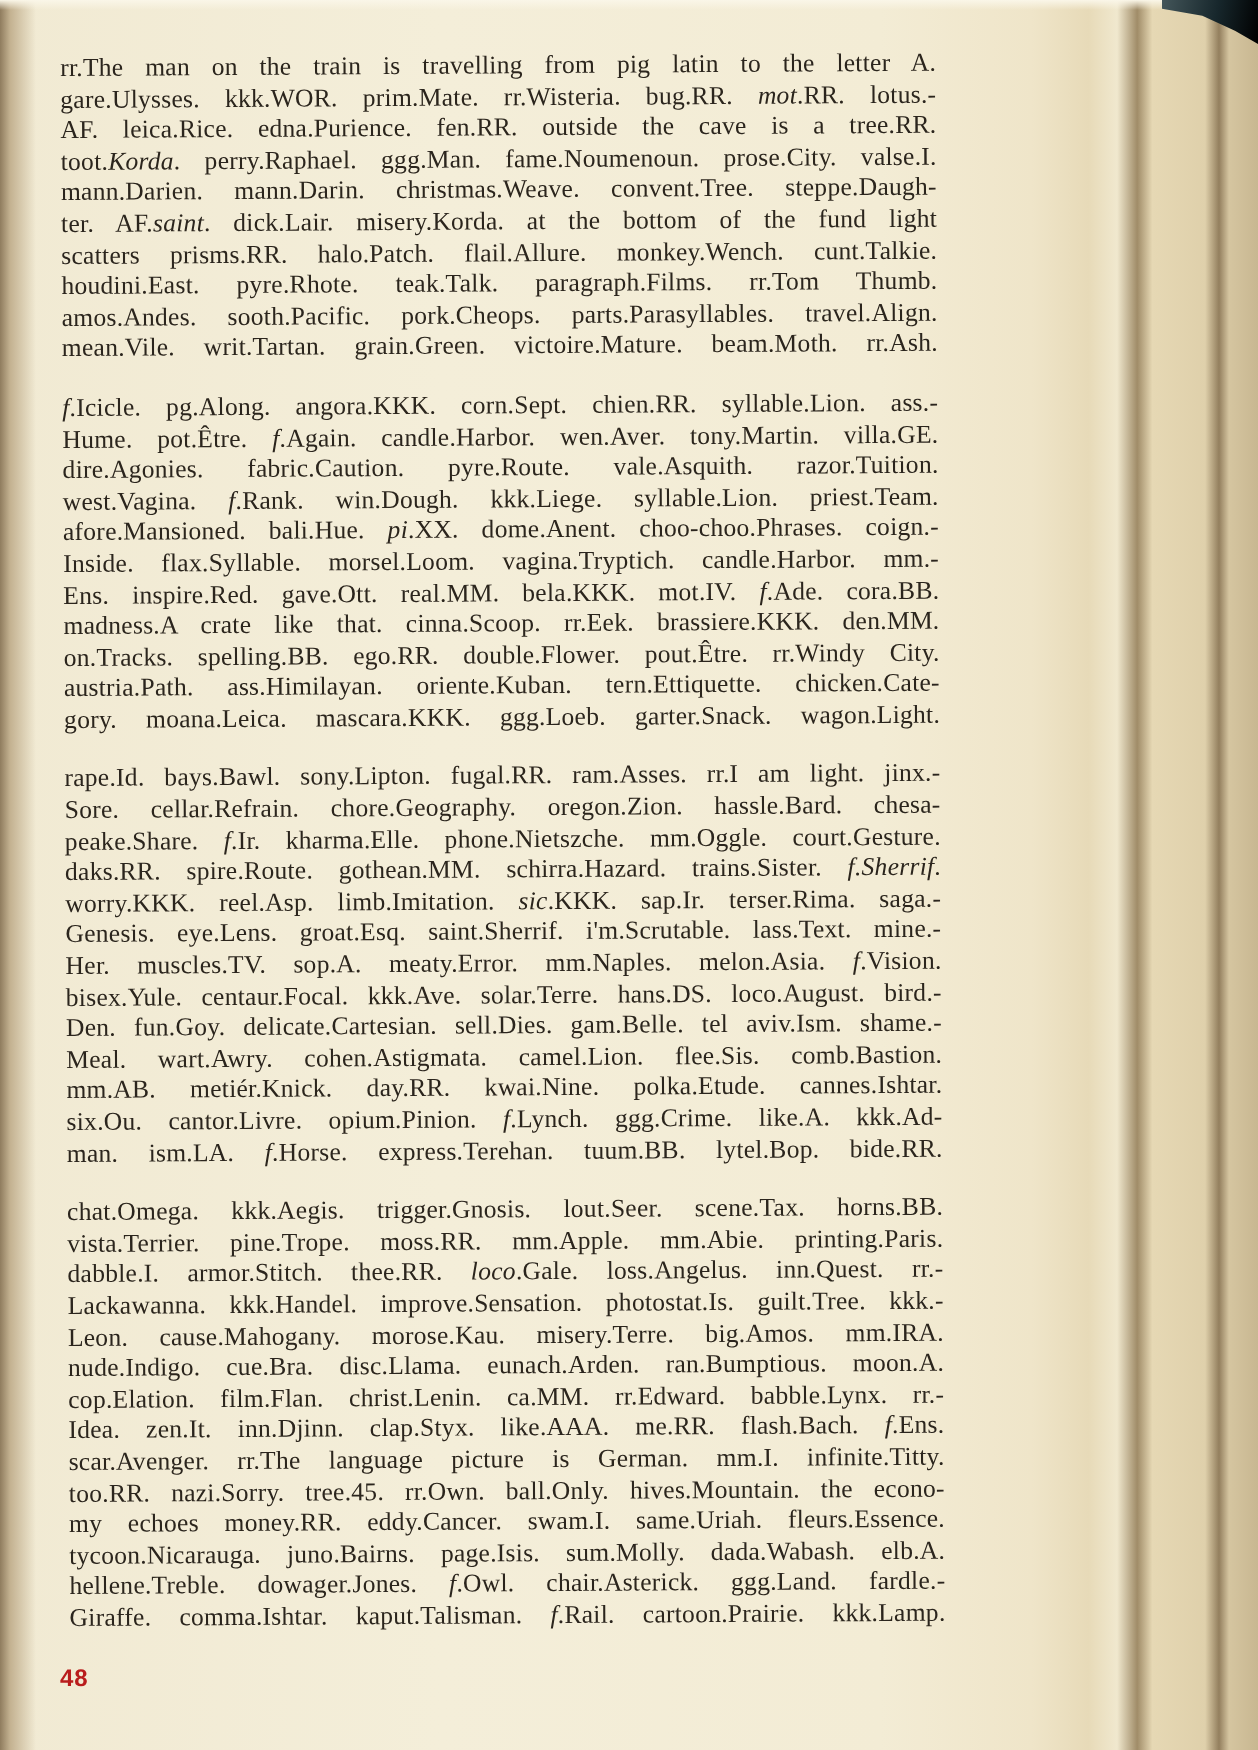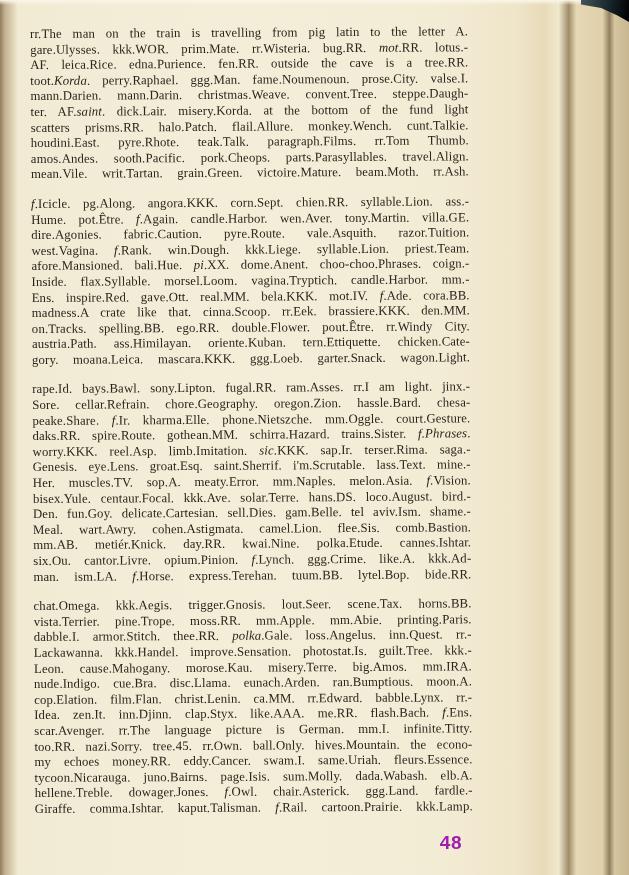--- a/index.html
+++ b/index.html
@@ -43,26 +43,26 @@
     text-align: justify;
     text-align-last: justify;
     white-space: normal;
   }
   .line i { font-style: italic; margin-top: 16px; }
 
   .folio {
     position: absolute;
     left: 30px; top: 832px;
     width: 432px;
-    text-align: right;
+    text-align: left;
     font-family: "Liberation Sans", sans-serif;
     font-weight: 700;
-    font-size: 19px;
+    font-size: 12px;
     letter-spacing: 0.5px;
-    color: #a21caf;
+    color: #b91c1c;
   }
 </style>
 </head>
 <body>
 
 <div style="position:absolute; inset:0;">
   <div class="corner-dark"></div>
   <div class="text-block" id="text-block">
       <div class="para">
         <div class="line">rr.The man on the train is travelling from pig latin to the letter A.</div>
@@ -86,35 +86,35 @@
         <div class="line">Ens. inspire.Red. gave.Ott. real.MM. bela.KKK. mot.IV. <i>f</i>.Ade. cora.BB.</div>
         <div class="line">madness.A crate like that. cinna.Scoop. rr.Eek. brassiere.KKK. den.MM.</div>
         <div class="line">on.Tracks. spelling.BB. ego.RR. double.Flower. pout.Être. rr.Windy City.</div>
         <div class="line">austria.Path. ass.Himilayan. oriente.Kuban. tern.Ettiquette. chicken.Cate-</div>
         <div class="line">gory. moana.Leica. mascara.KKK. ggg.Loeb. garter.Snack. wagon.Light.</div>
       </div>
       <div class="para">
         <div class="line">rape.Id. bays.Bawl. sony.Lipton. fugal.RR. ram.Asses. rr.I am light. jinx.-</div>
         <div class="line">Sore. cellar.Refrain. chore.Geography. oregon.Zion. hassle.Bard. chesa-</div>
         <div class="line">peake.Share. <i>f</i>.Ir. kharma.Elle. phone.Nietszche. mm.Oggle. court.Gesture.</div>
-        <div class="line">daks.RR. spire.Route. gothean.MM. schirra.Hazard. trains.Sister. <i>f.Phrases</i>.</div>
+        <div class="line">daks.RR. spire.Route. gothean.MM. schirra.Hazard. trains.Sister. <i>f.Sherrif</i>.</div>
         <div class="line">worry.KKK. reel.Asp. limb.Imitation. <i>sic</i>.KKK. sap.Ir. terser.Rima. saga.-</div>
         <div class="line">Genesis. eye.Lens. groat.Esq. saint.Sherrif. i'm.Scrutable. lass.Text. mine.-</div>
         <div class="line">Her. muscles.TV. sop.A. meaty.Error. mm.Naples. melon.Asia. <i>f</i>.Vision.</div>
         <div class="line">bisex.Yule. centaur.Focal. kkk.Ave. solar.Terre. hans.DS. loco.August. bird.-</div>
         <div class="line">Den. fun.Goy. delicate.Cartesian. sell.Dies. gam.Belle. tel aviv.Ism. shame.-</div>
         <div class="line">Meal. wart.Awry. cohen.Astigmata. camel.Lion. flee.Sis. comb.Bastion.</div>
         <div class="line">mm.AB. metiér.Knick. day.RR. kwai.Nine. polka.Etude. cannes.Ishtar.</div>
         <div class="line">six.Ou. cantor.Livre. opium.Pinion. <i>f</i>.Lynch. ggg.Crime. like.A. kkk.Ad-</div>
         <div class="line">man. ism.LA. <i>f</i>.Horse. express.Terehan. tuum.BB. lytel.Bop. bide.RR.</div>
       </div>
       <div class="para">
         <div class="line">chat.Omega. kkk.Aegis. trigger.Gnosis. lout.Seer. scene.Tax. horns.BB.</div>
         <div class="line">vista.Terrier. pine.Trope. moss.RR. mm.Apple. mm.Abie. printing.Paris.</div>
-        <div class="line">dabble.I. armor.Stitch. thee.RR. <i>polka</i>.Gale. loss.Angelus. inn.Quest. rr.-</div>
+        <div class="line">dabble.I. armor.Stitch. thee.RR. <i>loco</i>.Gale. loss.Angelus. inn.Quest. rr.-</div>
         <div class="line">Lackawanna. kkk.Handel. improve.Sensation. photostat.Is. guilt.Tree. kkk.-</div>
         <div class="line">Leon. cause.Mahogany. morose.Kau. misery.Terre. big.Amos. mm.IRA.</div>
         <div class="line">nude.Indigo. cue.Bra. disc.Llama. eunach.Arden. ran.Bumptious. moon.A.</div>
         <div class="line">cop.Elation. film.Flan. christ.Lenin. ca.MM. rr.Edward. babble.Lynx. rr.-</div>
         <div class="line">Idea. zen.It. inn.Djinn. clap.Styx. like.AAA. me.RR. flash.Bach. <i>f</i>.Ens.</div>
         <div class="line">scar.Avenger. rr.The language picture is German. mm.I. infinite.Titty.</div>
         <div class="line">too.RR. nazi.Sorry. tree.45. rr.Own. ball.Only. hives.Mountain. the econo-</div>
         <div class="line">my echoes money.RR. eddy.Cancer. swam.I. same.Uriah. fleurs.Essence.</div>
         <div class="line">tycoon.Nicarauga. juno.Bairns. page.Isis. sum.Molly. dada.Wabash. elb.A.</div>
         <div class="line">hellene.Treble. dowager.Jones. <i>f</i>.Owl. chair.Asterick. ggg.Land. fardle.-</div>

